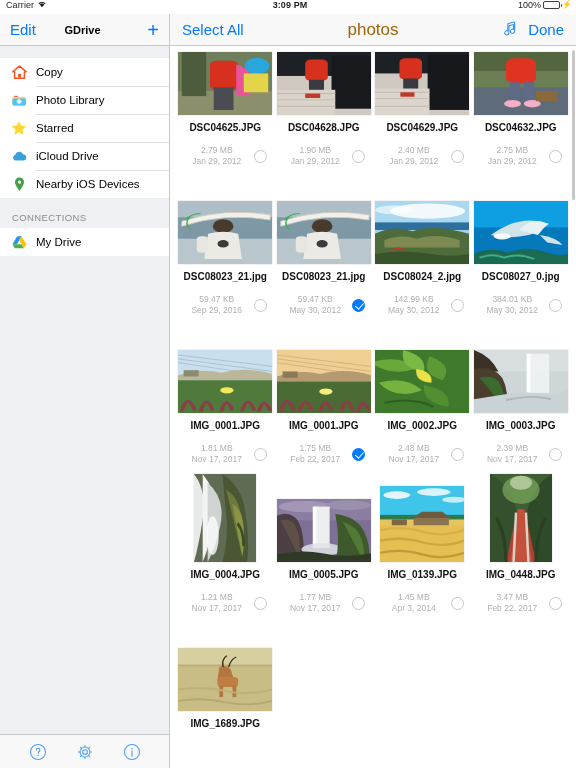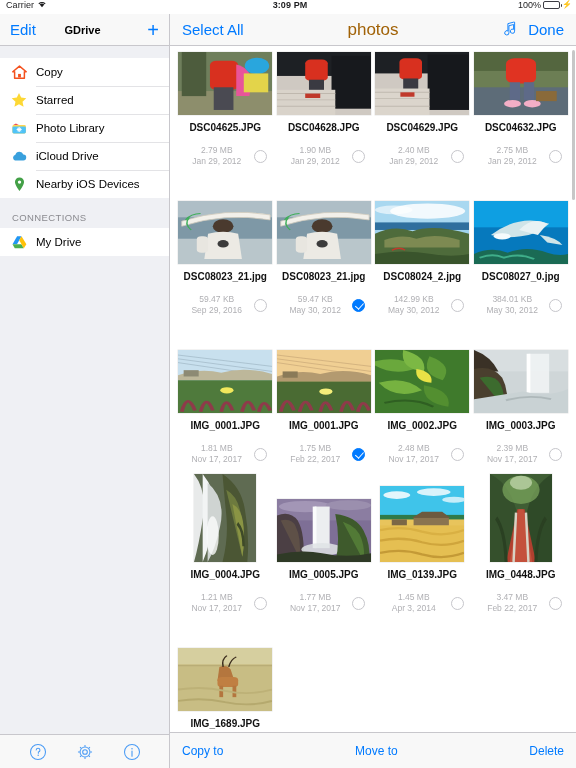--- a/index.html
+++ b/index.html
@@ -156,38 +156,38 @@
               <svg width="17" height="17" viewBox="0 0 24 24">
                   <path d="M12 3 L2.5 11 h2.6 v9 h13.8 v-9 H21.5 Z" fill="none" stroke="#f4511e" stroke-width="2.1" stroke-linejoin="round"></path>
                   <rect x="10" y="14" width="4" height="5" fill="#f4511e"></rect>
                 </svg>
             </span>
             <span class="sb-label">Copy</span>
           </div>
 
           <div class="sb-row">
             <span class="sb-ic">
-              <svg width="18" height="18" viewBox="0 0 24 24">
-                  <path d="M12 2.6 l2.9 6.2 6.8.8 -5 4.6 1.4 6.7 -6.1-3.4 -6.1 3.4 1.4-6.7 -5-4.6 6.8-.8 Z" fill="#fdd835"></path>
-                </svg>
-            </span>
-            <span class="sb-label">Starred</span>
-          </div>
-
-          <div class="sb-row">
-            <span class="sb-ic">
               <svg width="17" height="17" viewBox="0 0 24 24">
                 <rect x="2" y="7" width="19" height="12" rx="2" fill="#ffd54f"></rect>
                 <rect x="2" y="9" width="19" height="10" rx="2" fill="#4fc3f7"></rect>
                 <circle cx="11.5" cy="13.5" r="3.4" fill="#81d4fa"></circle>
                 <path d="M11.5 10 v7 M8 13.5 h7 M9.2 11.2 l4.6 4.6 M13.8 11.2 l-4.6 4.6" stroke="#fff" stroke-width="1.4"></path>
                 <path d="M3 7 l4-2 4 2 z" fill="#ef5350"></path>
               </svg>
             </span>
             <span class="sb-label">Photo Library</span>
+          </div>
+
+          <div class="sb-row">
+            <span class="sb-ic">
+              <svg width="18" height="18" viewBox="0 0 24 24">
+                  <path d="M12 2.6 l2.9 6.2 6.8.8 -5 4.6 1.4 6.7 -6.1-3.4 -6.1 3.4 1.4-6.7 -5-4.6 6.8-.8 Z" fill="#fdd835"></path>
+                </svg>
+            </span>
+            <span class="sb-label">Starred</span>
           </div>
 
           <div class="sb-row">
             <span class="sb-ic">
               <svg width="18" height="18" viewBox="0 0 24 24">
                   <path d="M6.5 18 h11 a4 4 0 0 0 .3-8 A5.6 5.6 0 0 0 7.2 10.4 A4 4 0 0 0 6.5 18 Z" fill="#39a0dd"></path>
                 </svg>
             </span>
             <span class="sb-label">iCloud Drive</span>
           </div>
@@ -655,23 +655,16 @@
     <path d="M0 84 q26 -6 50 2 q26 8 50 -2" stroke="#b5a96e" stroke-width="3" fill="none"></path>
                 </svg>
               </div>
               <div class="cell-name">IMG_1689.JPG</div>
             </div>
           </div>
 
         <div class="scroll-ind"></div>
       </div>
 
-      <div class="dt-toolbar">
-        <span class="dt-tb-btn">Copy to</span>
-        <span class="dt-tb-spacer"></span>
-        <span class="dt-tb-btn">Move to</span>
-        <span class="dt-tb-spacer"></span>
-        <span class="dt-tb-btn">Delete</span>
-      </div>
     </div>
 
   </div>
 </div>
 
 </body></html>

